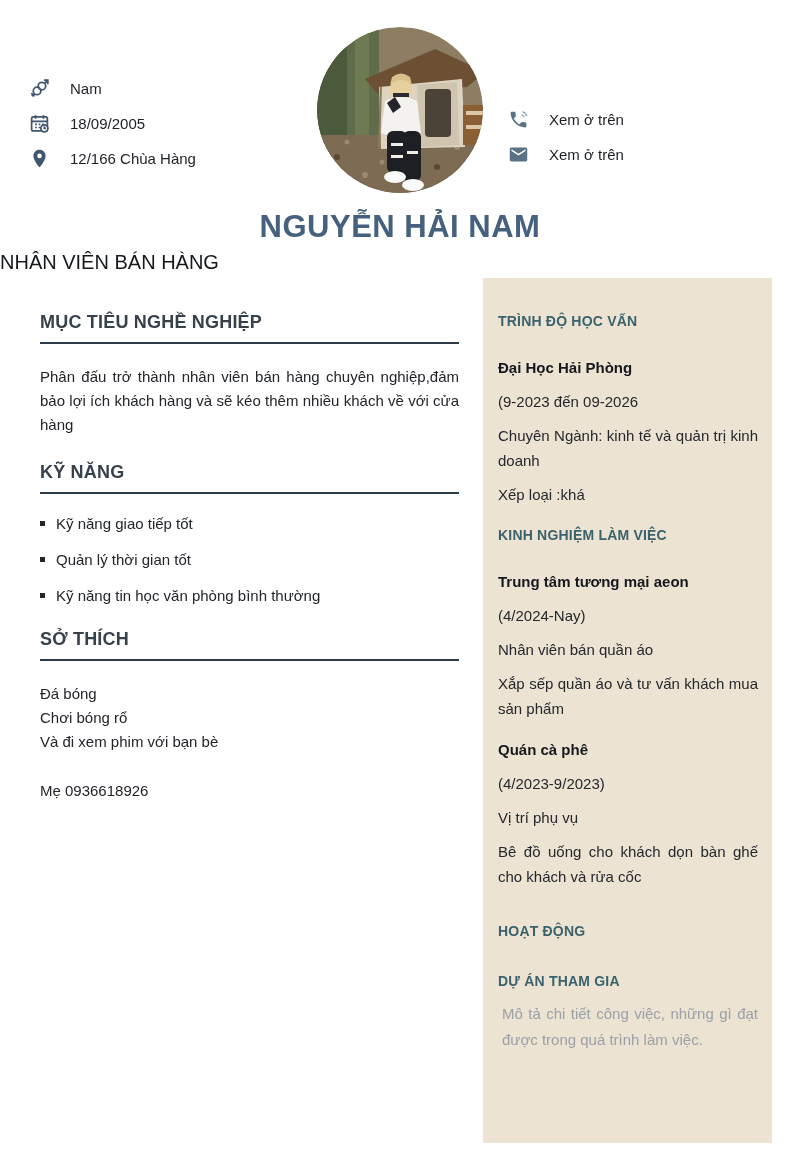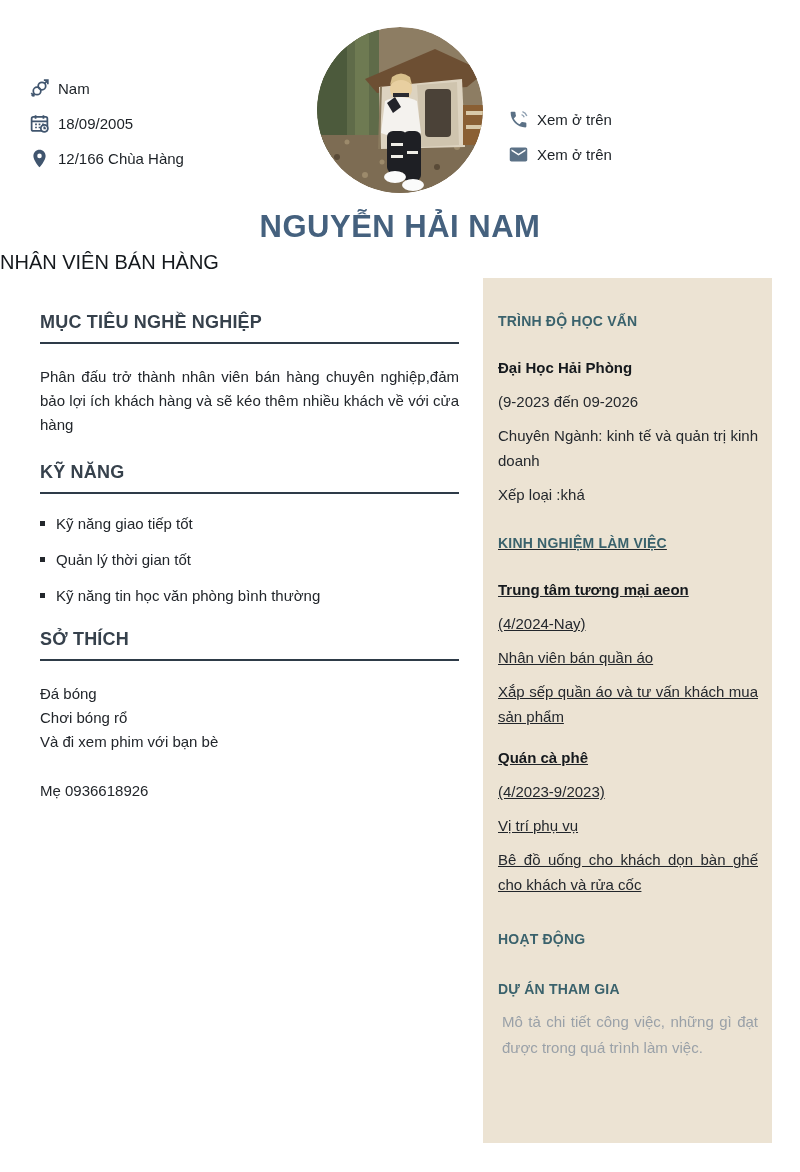--- a/index.html
+++ b/index.html
@@ -32,21 +32,21 @@
     position: absolute;
     left: 28px; top: 77px;
     display: flex; flex-direction: column; gap: 13px;
   }
   .info-right {
     position: absolute;
     left: 507px; top: 108px;
     display: flex; flex-direction: column; gap: 13px; align-items: center;
   }
   .info-row {
-    display: flex; align-items: center; gap: 8px;
+    display: flex; align-items: center; gap: 20px;
     height: 22px;
   }
   .info-row .ic { width: 22px; height: 22px; display: flex; align-items: center; justify-content: center; }
   .info-row .txt { font-size: 15px; color: #1c2126; }
 
   .name {
     position: absolute;
     left: 0; top: 209px; width: 100%;
     text-align: center;
     font-size: 31px; font-weight: bold;
@@ -99,21 +99,21 @@
   }
   ul.skills li .sq {
     flex: 0 0 auto;
     width: 5px; height: 5px; background: #23272c;
   }
 
   .col-right p { font-size: 15px; line-height: 25px; color: #24282d; margin-bottom: 9px; }
   .col-right p.just { text-align: justify; }
   .col-right p.bold { font-weight: bold; color: #15191d; }
   .col-right .edu h2, .col-right .exp h2 { margin-bottom: 26px; }
-  .col-right .exp { margin-top: 28px; text-decoration: underline; }
+  .col-right .exp { margin-top: 20px; }
   .col-right .job2-company { margin-top: 16px; }
   .col-right h2.solo { margin-top: 34px; }
   .col-right p.placeholder {
     margin-top: 12px;
     color: #9aa1a8;
     font-size: 15px; line-height: 26px;
     text-align: justify;
     padding-left: 4px;
   }
 </style>

